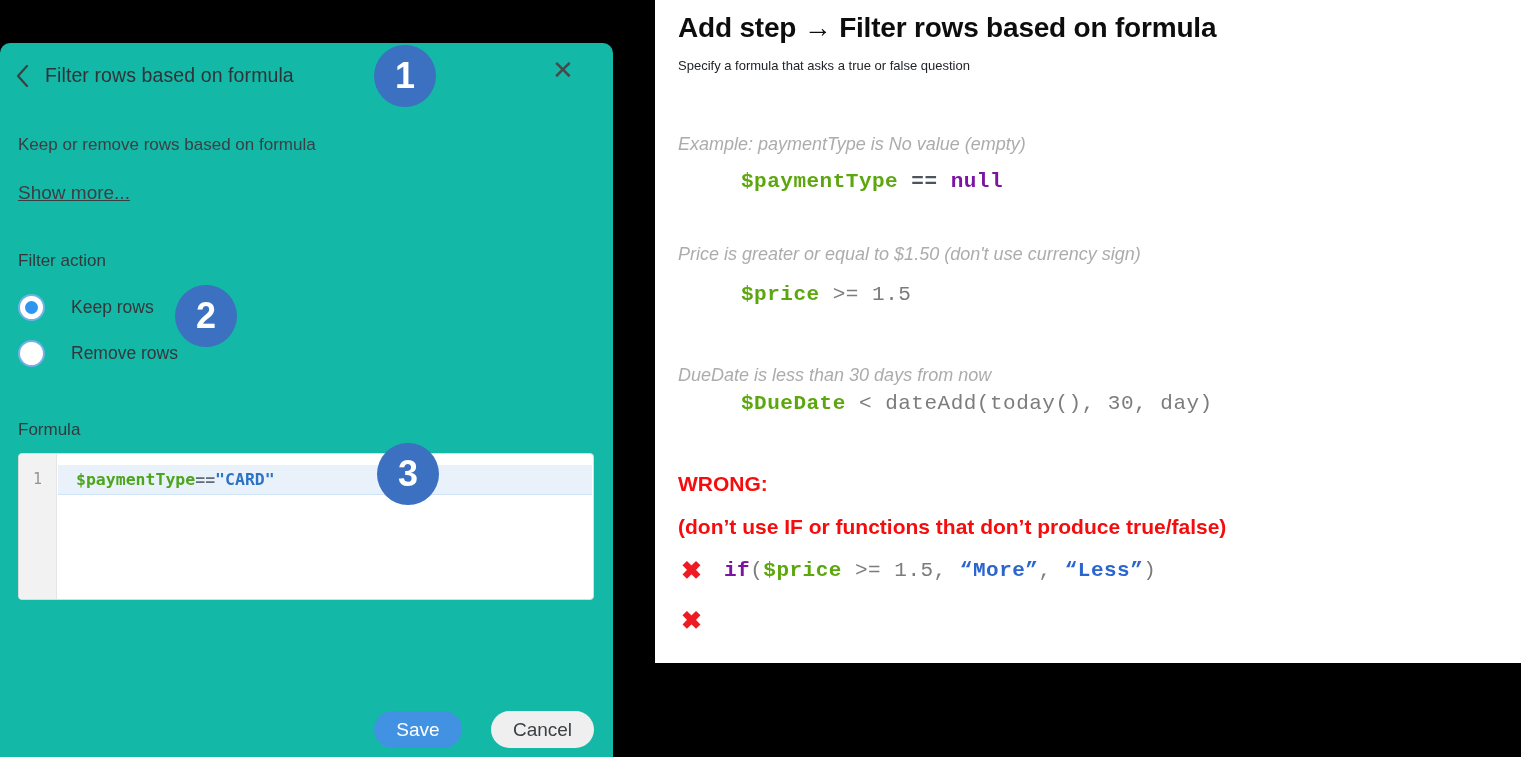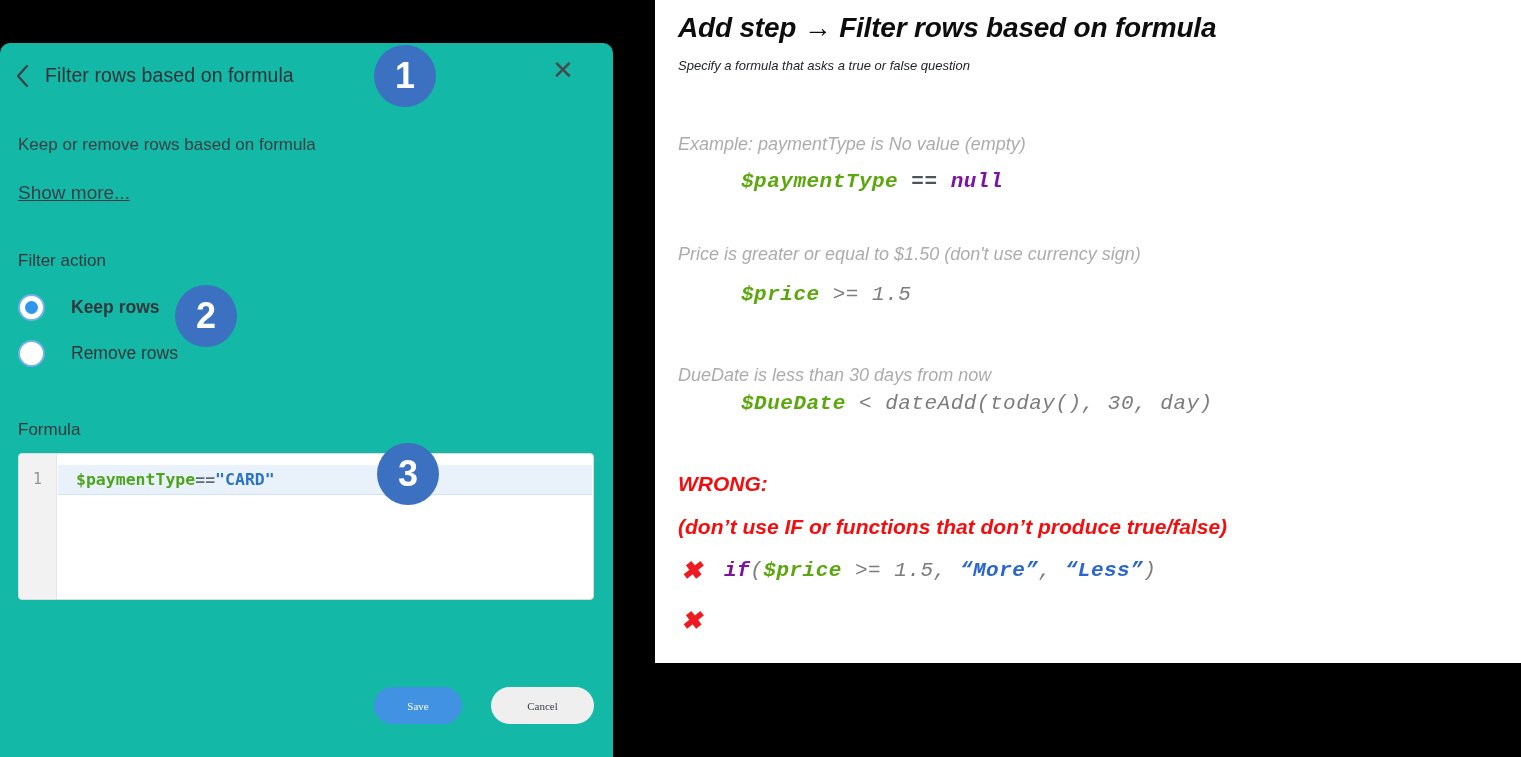--- a/index.html
+++ b/index.html
@@ -30,46 +30,46 @@
          color:#fff;font-weight:bold;font-size:36px;display:flex;align-items:center;
          justify-content:center;z-index:5;}
   .badge-1{left:374px;top:2px;}
   .badge-2{left:175px;top:242px;}
   .badge-3{left:377px;top:400px;}
   .dlg-desc{left:18px;top:92px;font-size:17px;color:#3A3F44;}
   .show-more{left:18px;top:139px;font-size:19px;color:#3A3F44;
              text-decoration:underline;cursor:pointer;}
   .section-label{left:18px;top:208px;font-size:17px;color:#34383D;}
   .radio-row{left:18px;display:flex;align-items:center;gap:26px;height:28px;cursor:pointer;}
-  .radio-row-1{top:250px;font-weight:bold;}
+  .radio-row-1{top:250px;}
   .radio-row-2{top:296px;}
   .radio-outer{width:27px;height:27px;border-radius:50%;border:2px solid var(--radio-ring);
                display:flex;align-items:center;justify-content:center;background:#fff;}
   .radio-dot{width:13px;height:13px;border-radius:50%;background:var(--radio-blue);}
   .radio-label{font-size:17.5px;color:#33373C;}
   .formula-label{left:18px;top:377px;font-size:17px;color:#34383D;}
   .editor{left:18px;top:410px;width:576px;height:147px;background:#fff;
           border:1px solid #DBDBDC;border-radius:4px;}
   .gutter{position:absolute;left:0;top:0;bottom:0;width:38px;background:#F2F2F3;
           border-right:1px solid #E5E5E6;border-radius:4px 0 0 4px;}
   .line-no{position:absolute;top:16px;width:100%;text-align:center;
            font-family:"DejaVu Sans Mono",monospace;font-size:15px;color:#8F959B;}
   .code-line{position:absolute;left:39px;right:1px;top:11px;height:30px;
              background:#E9F2FB;border-bottom:1px solid #CFE4F7;
              display:flex;align-items:center;padding-left:18px;
              font-family:"DejaVu Sans Mono",monospace;font-size:16.5px;}
-  .btn{border:none;border-radius:19px;font-size:11px;cursor:pointer;
-       font-family:Liberation Serif, serif;
-       display:flex;align-items:center;justify-content:center;}
+  .btn{border:none;border-radius:19px;font-size:19px;cursor:pointer;
+       font-family:Liberation Sans, sans-serif;
+       display:flex;align-items:center;justify-content:center;margin-top:24px;}
   .btn-save{left:374px;top:644px;width:88px;height:37px;background:var(--save-blue);color:#fff;}
   .btn-cancel{left:491px;top:644px;width:103px;height:37px;background:#EFEFF0;color:#3C4043;}
 
   
   .info{position:absolute;left:655px;top:0;width:866px;height:663px;background:#fff;}
-  .info-abs{position:absolute;font-style:italic;}
+  .info-abs{position:absolute;}
   .info-title{left:23px;top:12px;font-size:28px;font-weight:bold;color:#0D0D0E;
               letter-spacing:-.2px;}
   .info-sub{left:23px;top:58px;font-size:13px;color:#212428;}
   .caption{font-style:italic;font-size:18px;color:#ACACAC;left:23px;}
   .cap-1{top:134px;} .cap-2{top:244px;} .cap-3{top:353px;margin-top:12px;}
   .codeline{left:86px;font-family:"Liberation Mono",monospace;font-size:21px;
             letter-spacing:.5px;white-space:pre;}
   .code-1{top:170px;} .code-2{top:283px;} .code-3{top:392px;}
   .wrong-head{left:23px;top:472px;font-size:21px;font-weight:bold;color:var(--error-red);}
   .wrong-note{left:23px;top:515px;font-size:21px;font-weight:bold;color:var(--error-red);}

